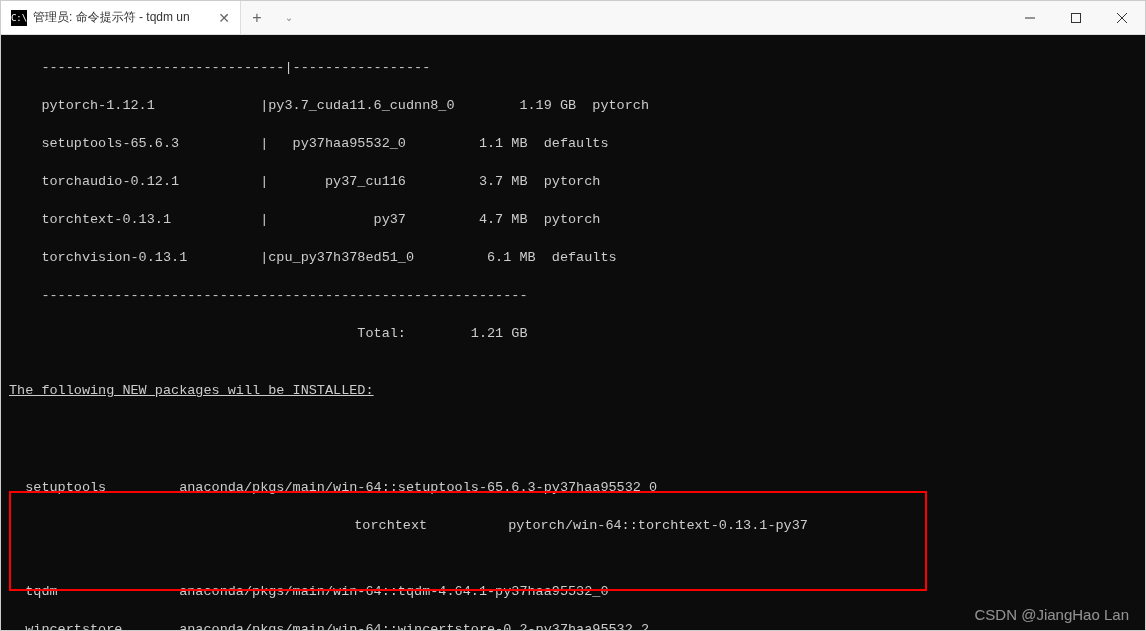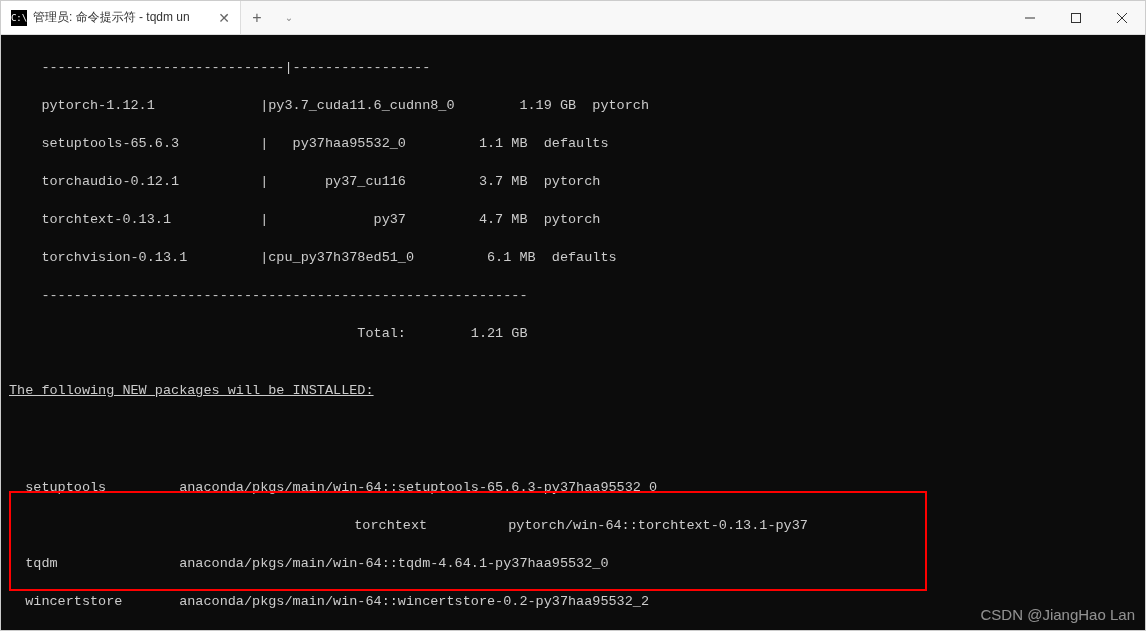--- a/index.html
+++ b/index.html
@@ -84,21 +84,21 @@
     overflow: hidden;
     position: relative;
   }
   .hl-box {
     position: absolute;
     border: 2px solid #ff0000;
     pointer-events: none;
   }
   .watermark {
     position: absolute;
-    right: 10px;
+    right: 16px;
     bottom: 6px;
     color: rgba(255,255,255,0.55);
     font-family: "Segoe UI", sans-serif;
     font-size: 15px;
     margin-left: 34px;
   }
 </style>
 </head>
 <body>
 
@@ -138,21 +138,21 @@
 <span style="display: block;">    torchaudio-0.12.1          |       py37_cu116         3.7 MB  pytorch</span>
 <span style="display: block;">    torchtext-0.13.1           |             py37         4.7 MB  pytorch</span>
 <span style="display: block;">    torchvision-0.13.1         |cpu_py37h378ed51_0         6.1 MB  defaults</span>
 <span style="display: block;">    ------------------------------------------------------------</span>
 <span style="display: block;">                                           Total:        1.21 GB</span>
 <span style="display: block;"></span>
 <span style="display: block; text-decoration: underline;">The following NEW packages will be INSTALLED:</span>
 <span style="display: block;"></span>
 <span style="display: block; margin-top: 40px;">  setuptools         anaconda/pkgs/main/win-64::setuptools-65.6.3-py37haa95532_0</span>
 <span style="display: block; text-align: center;">  torchtext          pytorch/win-64::torchtext-0.13.1-py37</span>
-<span style="display: block;">  tqdm               anaconda/pkgs/main/win-64::tqdm-4.64.1-py37haa95532_0</span>
+<span style="display: block; margin-top: 28px;">  tqdm               anaconda/pkgs/main/win-64::tqdm-4.64.1-py37haa95532_0</span>
 <span style="display: block;">  wincertstore       anaconda/pkgs/main/win-64::wincertstore-0.2-py37haa95532_2</span>
 <span style="display: block;"></span>
 
 <span style="display: block;"></span>
 
 <span style="display: block;"></span>
 
 <span style="display: block;"></span>
 
 

